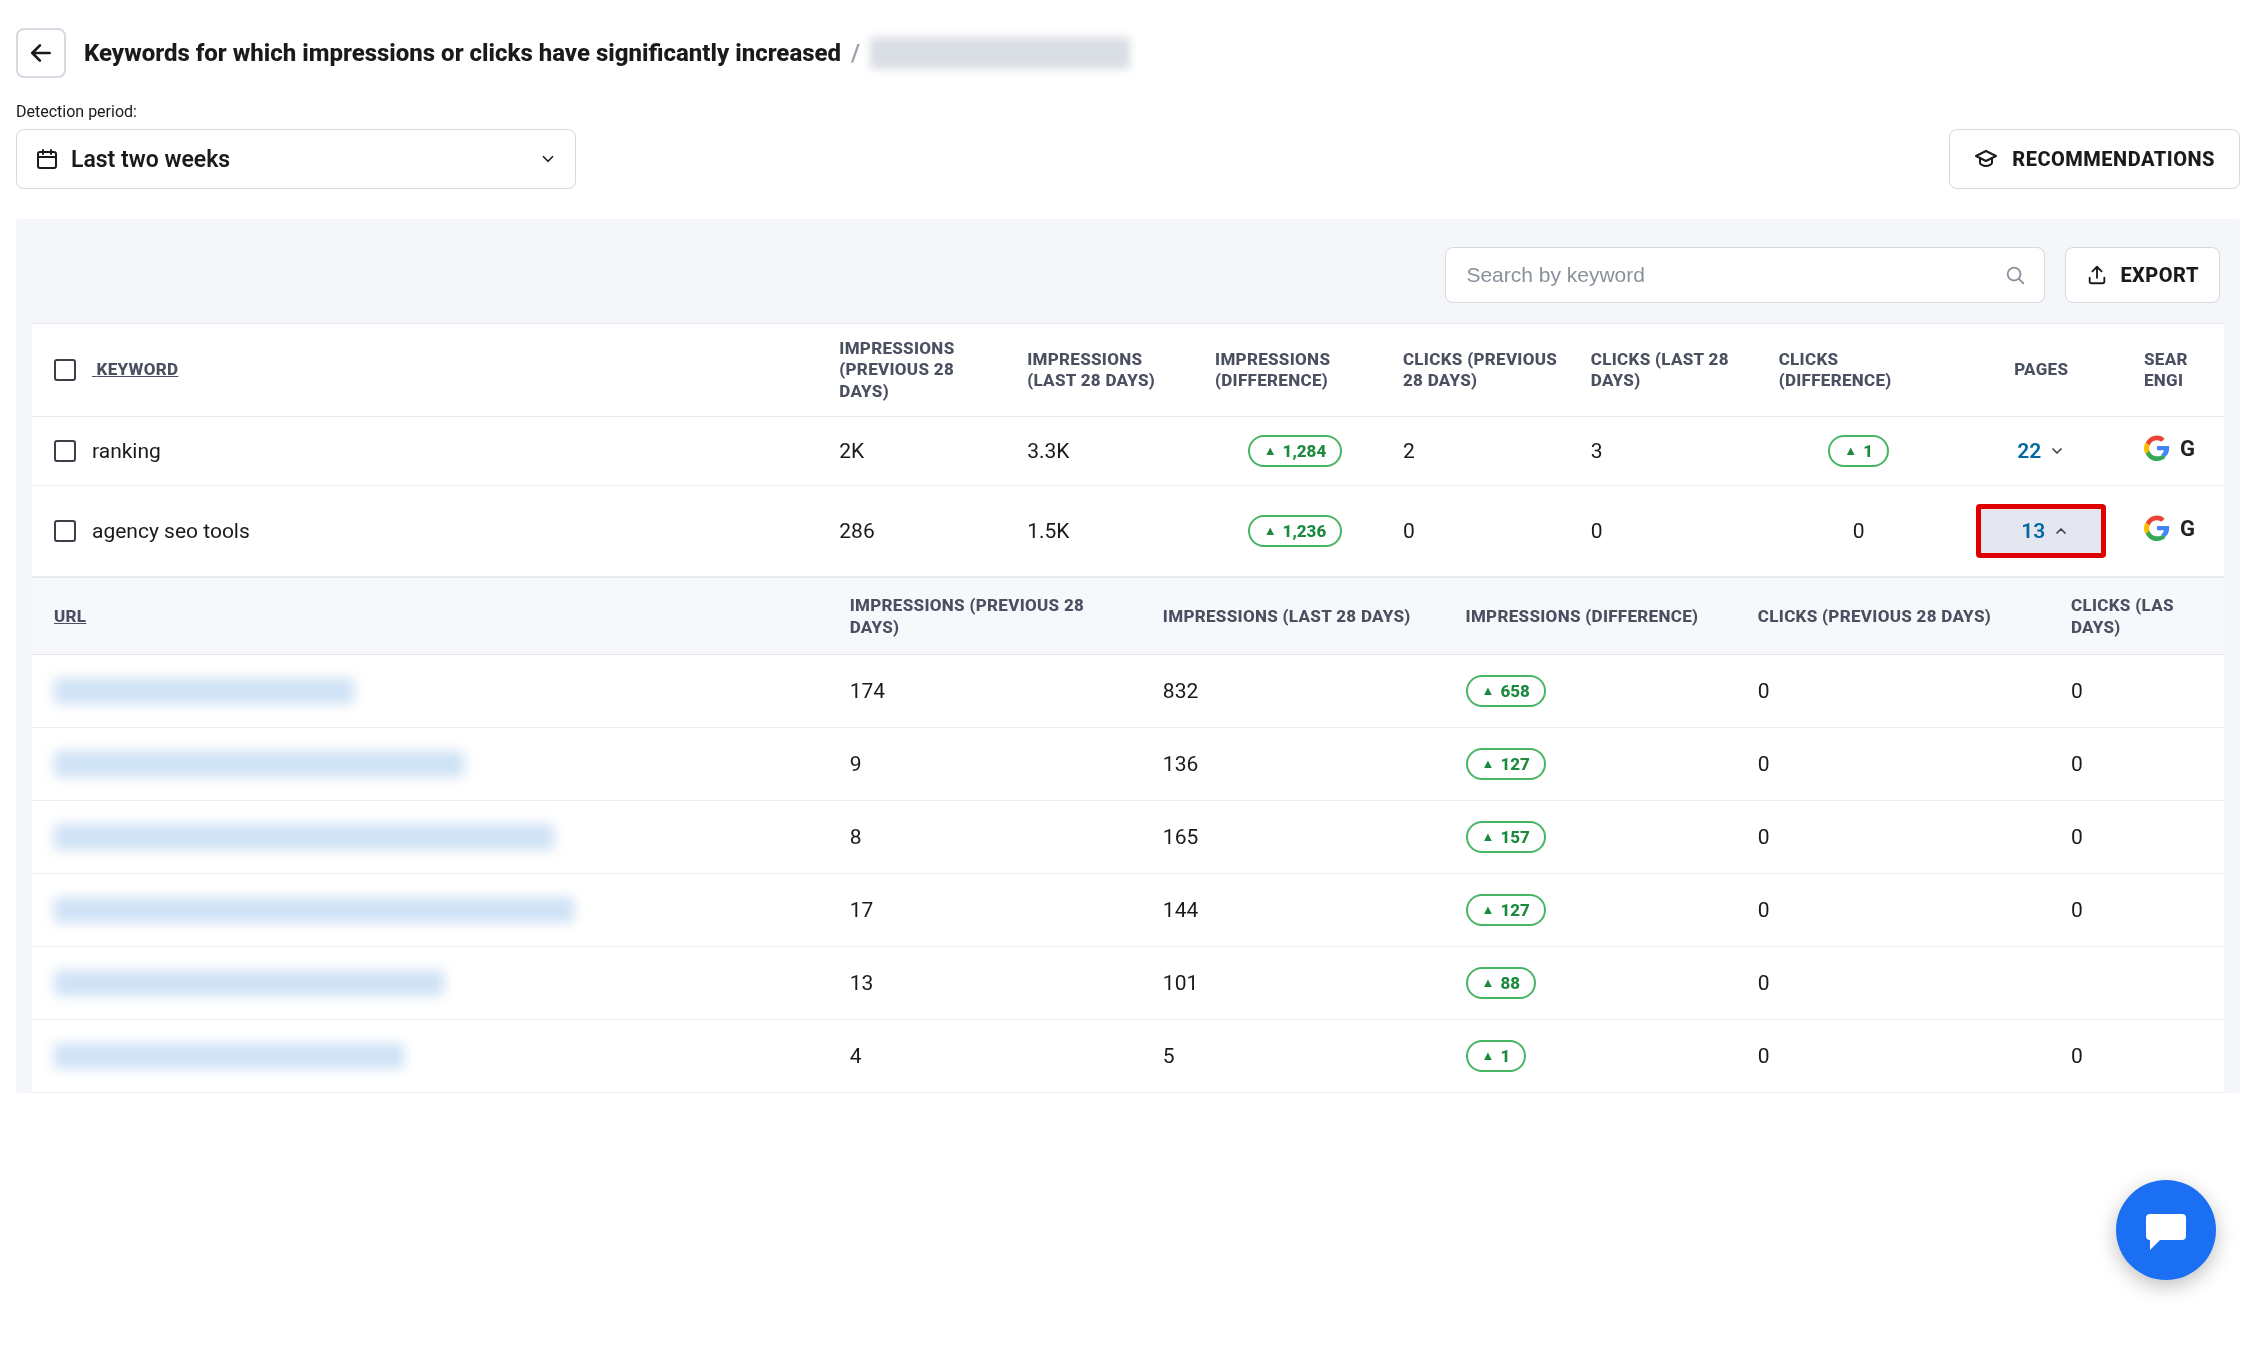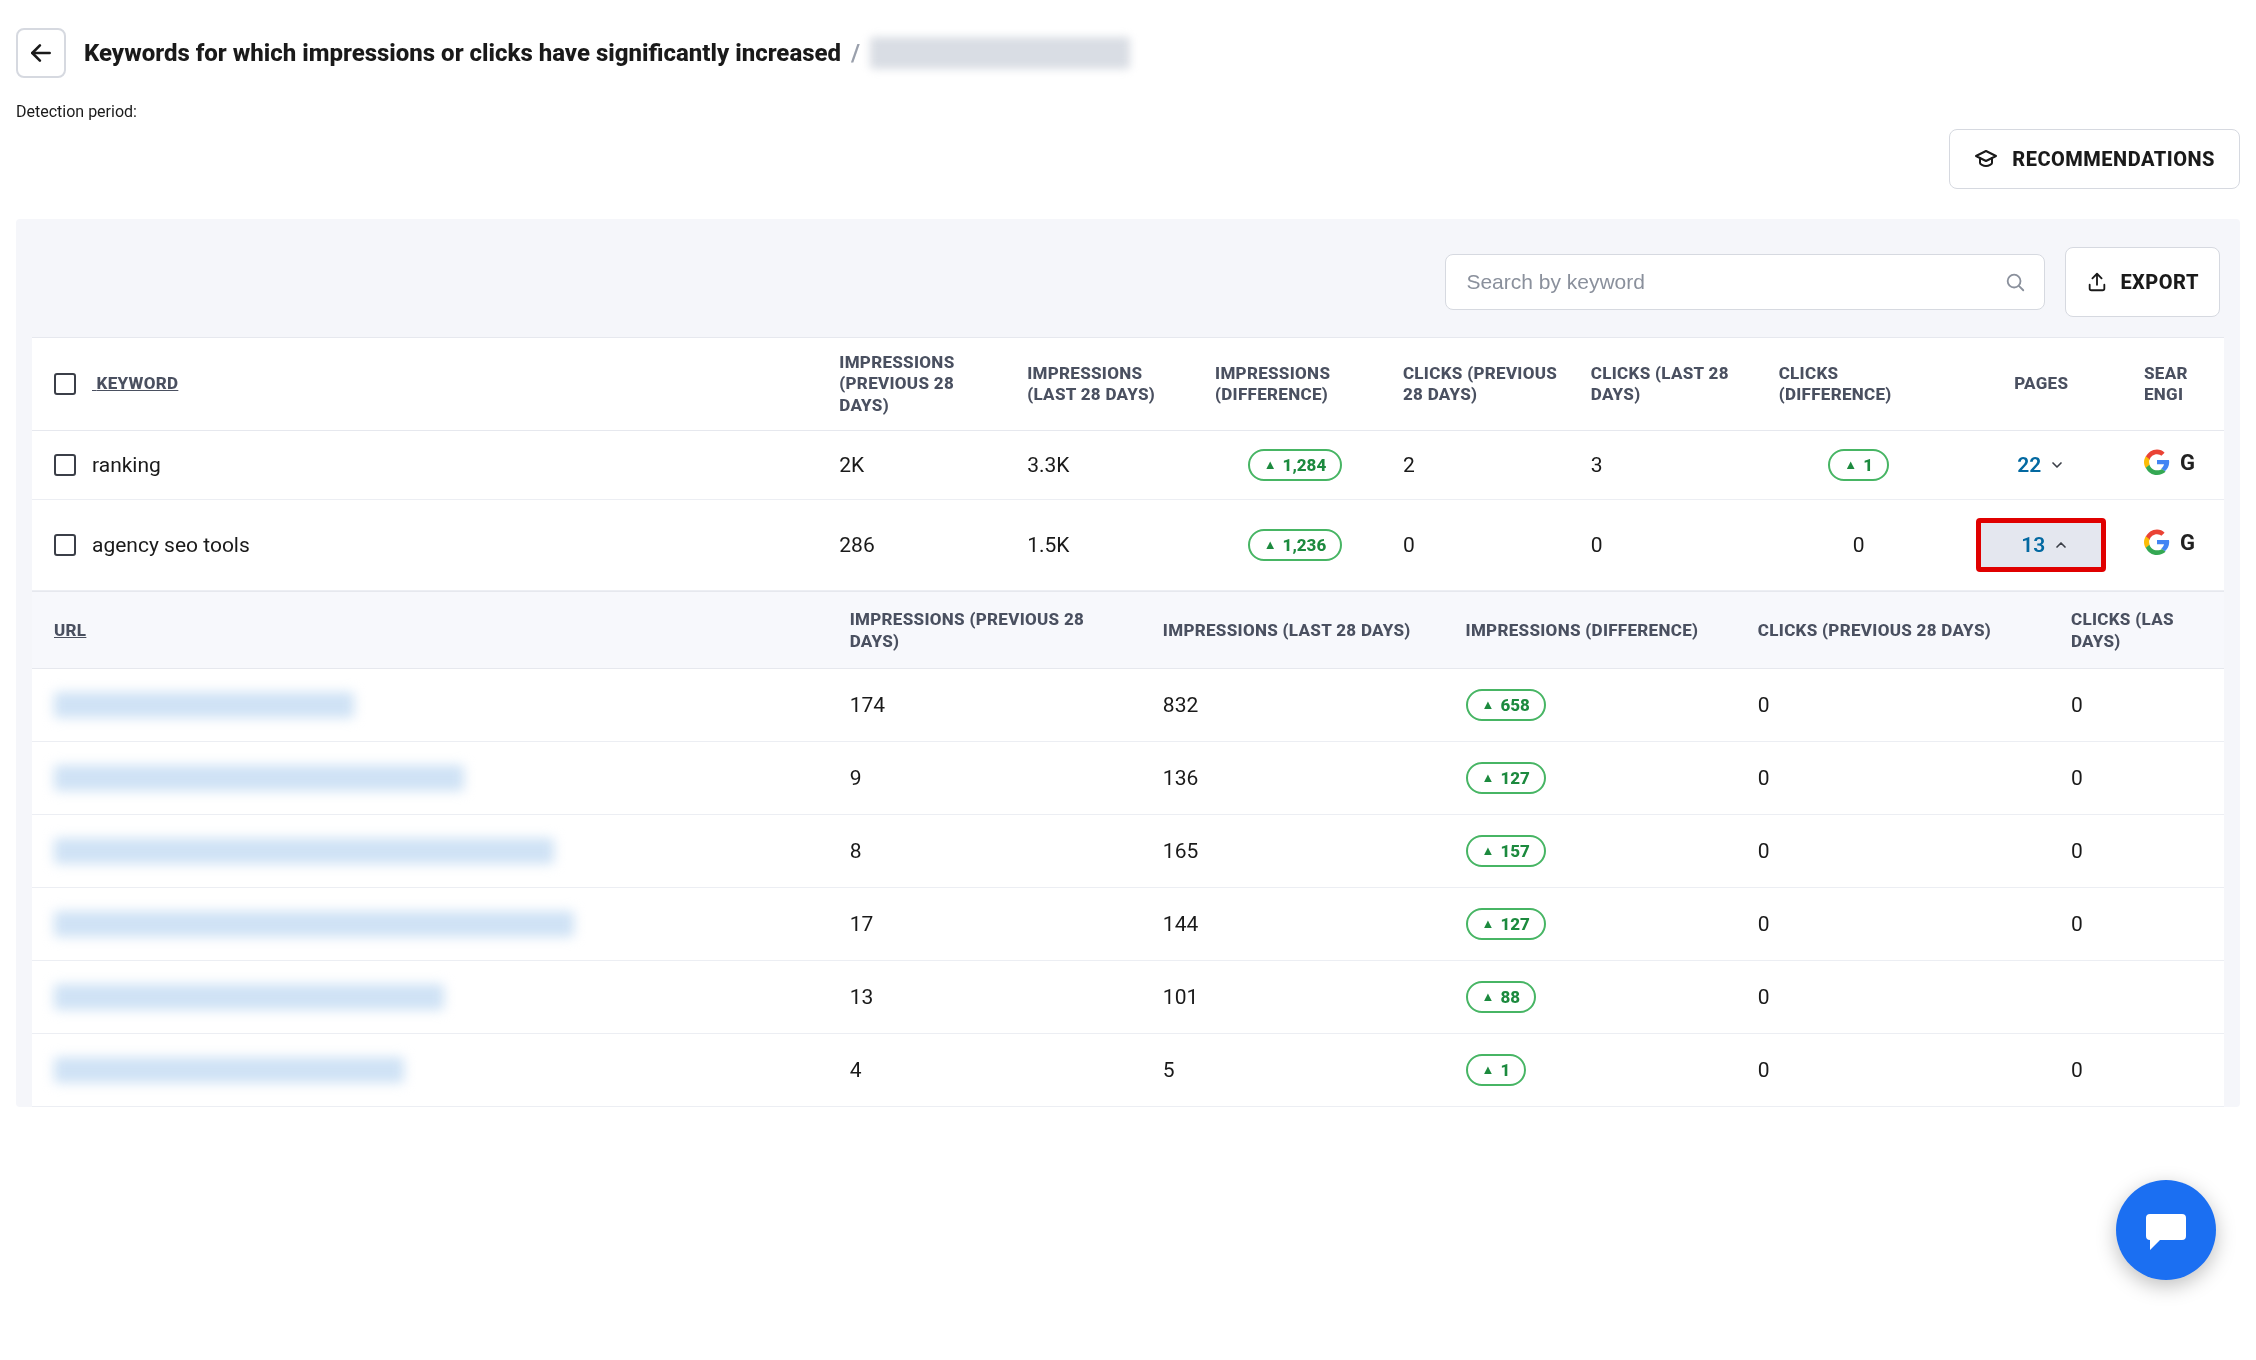--- a/index.html
+++ b/index.html
@@ -50,21 +50,21 @@
   .spacer{flex:1;}
   .rec-btn{height:60px;border:1.5px solid var(--border);border-radius:8px;background:#fff;display:flex;align-items:center;gap:14px;padding:0 24px;cursor:pointer;font-weight:800;letter-spacing:.5px;font-size:20px;}
   .rec-btn svg{width:24px;height:24px;stroke:var(--text);}
   
   .card{background:var(--bg-soft);border-radius:4px;padding:28px 0 0 0;}
   .toolbar{display:flex;justify-content:flex-end;align-items:center;gap:20px;padding:0 20px 20px 20px;}
   .search{width:600px;height:56px;border:1.5px solid var(--border);border-radius:8px;background:#fff;display:flex;align-items:center;padding:0 18px;gap:12px;}
   .search input{border:none;outline:none;flex:1;font-size:21px;background:transparent;color:var(--text);}
   .search input::placeholder{color:#8a909c;}
   .search svg{width:22px;height:22px;stroke:#8a909c;}
-  .export-btn{height:70px;border:1.5px solid var(--border);border-radius:8px;background:#fff;display:flex;align-items:center;gap:12px;padding:0 20px;cursor:pointer;font-weight:800;letter-spacing:.5px;font-size:20px;}
+  .export-btn{height:56px;border:1.5px solid var(--border);border-radius:8px;background:#fff;display:flex;align-items:center;gap:12px;padding:0 20px;cursor:pointer;font-weight:800;letter-spacing:.5px;font-size:20px;}
   .export-btn svg{width:22px;height:22px;stroke:var(--text);}
   
   .tbl-wrap{padding:0 16px 0 16px;}
   table{border-collapse:separate;border-spacing:0;width:100%;table-layout:fixed;}
   thead th{
     background:#fff;
     color:var(--header-muted);
     font-weight:800;
     font-size:17px;
     text-align:left;
@@ -146,20 +146,32 @@
     </div>
     <div class="page-title">
       <span>Keywords for which impressions or clicks have significantly increased</span>
       <span class="slash">/</span>
       <span class="breadcrumb-blur"></span>
     </div>
   </div>
 
   <div class="label-line">Detection period:</div>
   <div class="controls">
+    <div class="select">
+      <svg class="cal" viewBox="0 0 24 24" fill="none" stroke-width="2" stroke-linecap="round" stroke-linejoin="round">
+          <rect x="3" y="5" width="18" height="16" rx="2"></rect>
+          <line x1="3" y1="10" x2="21" y2="10"></line>
+          <line x1="8" y1="3" x2="8" y2="7"></line>
+          <line x1="16" y1="3" x2="16" y2="7"></line>
+        </svg>
+      <span class="label">Last two weeks</span>
+      <svg class="chev" viewBox="0 0 24 24" fill="none" stroke-width="2.2" stroke-linecap="round" stroke-linejoin="round">
+          <polyline points="6 9 12 15 18 9"></polyline>
+        </svg>
+    </div>
     <div class="spacer"></div>
     <div class="rec-btn">
       <svg viewBox="0 0 24 24" fill="none" stroke-width="2" stroke-linecap="round" stroke-linejoin="round">
           <path d="M2 9l10-5 10 5-10 5z"></path>
           <path d="M6 11v5c0 1 3 3 6 3s6-2 6-3v-5"></path>
         </svg>
       <span>RECOMMENDATIONS</span>
     </div>
   </div>
 

